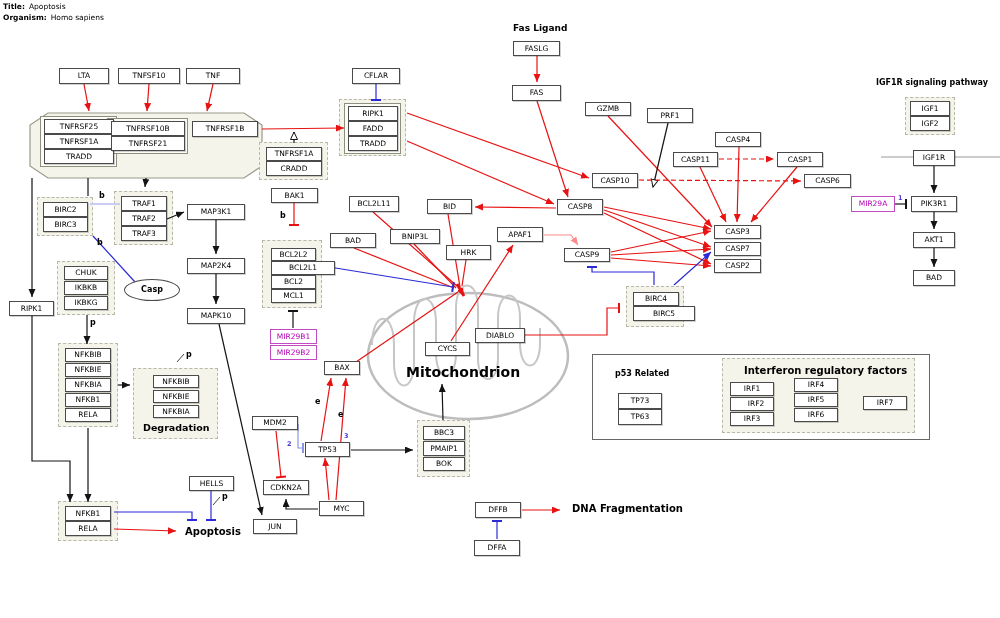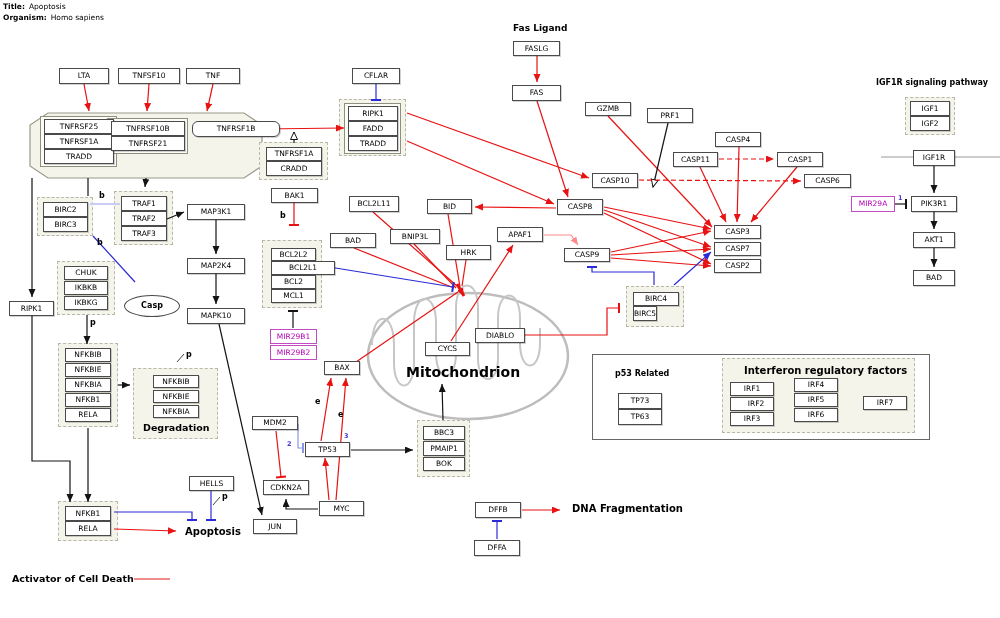--- a/index.html
+++ b/index.html
@@ -195,21 +195,21 @@
     </svg>
   <div id="nodes" class="layer">
       <div class="node" style="left: 59px; top: 68px; width: 50px; height: 16px;">LTA</div>
       <div class="node" style="left: 118px; top: 68px; width: 62px; height: 16px;">TNFSF10</div>
       <div class="node" style="left: 186px; top: 68px; width: 54px; height: 16px;">TNF</div>
       <div class="node" style="left: 44px; top: 119px; width: 70px; height: 15px;">TNFRSF25</div>
       <div class="node" style="left: 44px; top: 134px; width: 70px; height: 15px;">TNFRSF1A</div>
       <div class="node" style="left: 44px; top: 149px; width: 70px; height: 15px;">TRADD</div>
       <div class="node" style="left: 111px; top: 121px; width: 74px; height: 15px;">TNFRSF10B</div>
       <div class="node" style="left: 111px; top: 136px; width: 74px; height: 15px;">TNFRSF21</div>
-      <div class="node" style="left: 192px; top: 121px; width: 88px; height: 16px; border-radius: 6px;">TNFRSF1B</div>
+      <div class="node" style="left: 192px; top: 121px; width: 66px; height: 16px;">TNFRSF1B</div>
       <div class="node" style="left: 266px; top: 147px; width: 56px; height: 14px;">TNFRSF1A</div>
       <div class="node" style="left: 266px; top: 161px; width: 56px; height: 15px;">CRADD</div>
       <div class="node" style="left: 271px; top: 188px; width: 47px; height: 15px;">BAK1</div>
       <div class="node" style="left: 352px; top: 68px; width: 48px; height: 16px;">CFLAR</div>
       <div class="node" style="left: 348px; top: 106px; width: 50px; height: 15px;">RIPK1</div>
       <div class="node" style="left: 348px; top: 121px; width: 50px; height: 15px;">FADD</div>
       <div class="node" style="left: 348px; top: 136px; width: 50px; height: 15px;">TRADD</div>
       <div class="node" style="left: 43px; top: 202px; width: 45px; height: 15px;">BIRC2</div>
       <div class="node" style="left: 43px; top: 217px; width: 45px; height: 15px;">BIRC3</div>
       <div class="node" style="left: 121px; top: 196px; width: 46px; height: 15px;">TRAF1</div>
@@ -253,21 +253,21 @@
       <div class="node" style="left: 715px; top: 132px; width: 46px; height: 15px;">CASP4</div>
       <div class="node" style="left: 777px; top: 152px; width: 46px; height: 15px;">CASP1</div>
       <div class="node" style="left: 804px; top: 174px; width: 47px; height: 14px;">CASP6</div>
       <div class="node" style="left: 557px; top: 199px; width: 46px; height: 16px;">CASP8</div>
       <div class="node" style="left: 714px; top: 225px; width: 47px; height: 14px;">CASP3</div>
       <div class="node" style="left: 714px; top: 242px; width: 47px; height: 14px;">CASP7</div>
       <div class="node" style="left: 714px; top: 259px; width: 47px; height: 14px;">CASP2</div>
       <div class="node" style="left: 564px; top: 248px; width: 46px; height: 14px;">CASP9</div>
       <div class="node" style="left: 497px; top: 227px; width: 46px; height: 15px;">APAF1</div>
       <div class="node" style="left: 633px; top: 292px; width: 46px; height: 14px;">BIRC4</div>
-      <div class="node" style="left: 633px; top: 306px; width: 24px; height: 15px;">BIRC5</div>
+      <div class="node" style="left: 633px; top: 306px; width: 62px; height: 15px;">BIRC5</div>
       <div class="node" style="left: 475px; top: 328px; width: 50px; height: 15px;">DIABLO</div>
       <div class="node" style="left: 425px; top: 342px; width: 45px; height: 14px;">CYCS</div>
       <div class="node" style="left: 324px; top: 361px; width: 36px; height: 14px;">BAX</div>
       <div class="node" style="left: 305px; top: 442px; width: 45px; height: 15px;">TP53</div>
       <div class="node" style="left: 252px; top: 416px; width: 46px; height: 14px;">MDM2</div>
       <div class="node" style="left: 263px; top: 480px; width: 46px; height: 15px;">CDKN2A</div>
       <div class="node" style="left: 319px; top: 501px; width: 45px; height: 15px;">MYC</div>
       <div class="node" style="left: 253px; top: 519px; width: 44px; height: 15px;">JUN</div>
       <div class="node" style="left: 423px; top: 426px; width: 42px; height: 14px;">BBC3</div>
       <div class="node" style="left: 423px; top: 441px; width: 42px; height: 15px;">PMAIP1</div>
@@ -283,21 +283,21 @@
       <div class="node" style="left: 794px; top: 393px; width: 44px; height: 14px;">IRF5</div>
       <div class="node" style="left: 794px; top: 408px; width: 44px; height: 14px;">IRF6</div>
       <div class="node" style="left: 863px; top: 396px; width: 44px; height: 14px;">IRF7</div>
       <div class="node" style="left: 910px; top: 101px; width: 40px; height: 15px;">IGF1</div>
       <div class="node" style="left: 910px; top: 116px; width: 40px; height: 15px;">IGF2</div>
       <div class="node" style="left: 913px; top: 150px; width: 42px; height: 16px;">IGF1R</div>
       <div class="node" style="left: 911px; top: 196px; width: 46px; height: 16px;">PIK3R1</div>
       <div class="node mir" style="left: 851px; top: 196px; width: 44px; height: 16px;">MIR29A</div>
       <div class="node" style="left: 913px; top: 232px; width: 42px; height: 16px;">AKT1</div>
       <div class="node" style="left: 913px; top: 270px; width: 42px; height: 16px;">BAD</div>
-      <div class="node ellipse" style="left: 124px; top: 279px; width: 56px; height: 22px; margin-top: 16px;">Casp</div>
+      <div class="node ellipse" style="left: 124px; top: 279px; width: 56px; height: 22px;">Casp</div>
     </div>
   <div id="texts" class="layer">
       <div class="title" style="left: 513px; top: 23px; font-size: 9px;">Fas Ligand</div>
       <div class="title" style="left: 876px; top: 78px; font-size: 8px;">IGF1R signaling pathway</div>
       <div class="title" style="left: 406px; top: 364px; font-size: 14px;">Mitochondrion</div>
       <div class="title" style="left: 185px; top: 526px; font-size: 10px;">Apoptosis</div>
       <div class="title" style="left: 572px; top: 503px; font-size: 10px;">DNA Fragmentation</div>
       <div class="title" style="left: 143px; top: 422px; font-size: 9.5px;">Degradation</div>
       <div class="title" style="left: 615px; top: 369px; font-size: 8px;">p53 Related</div>
       <div class="title" style="left: 744px; top: 365px; font-size: 10px;">Interferon regulatory factors</div>
@@ -313,18 +313,14 @@
       <div class="sl num" style="left: 287px; top: 440px;">2</div>
       <div class="sl num" style="left: 344px; top: 432px;">3</div>
     </div>
 
   <div id="meta">
     <div><b>Title:</b><span>Apoptosis</span></div>
     <div><b>Organism:</b><span>Homo sapiens</span></div>
   </div>
 
   <div id="legend">
-    <div class="legrow">
-      <span class="lab">Activator of Cell Death</span>
-      <span class="sw" style="background: rgb(240, 140, 140);"></span>
-    </div>
   </div>
 </div>
 
 </body></html>

